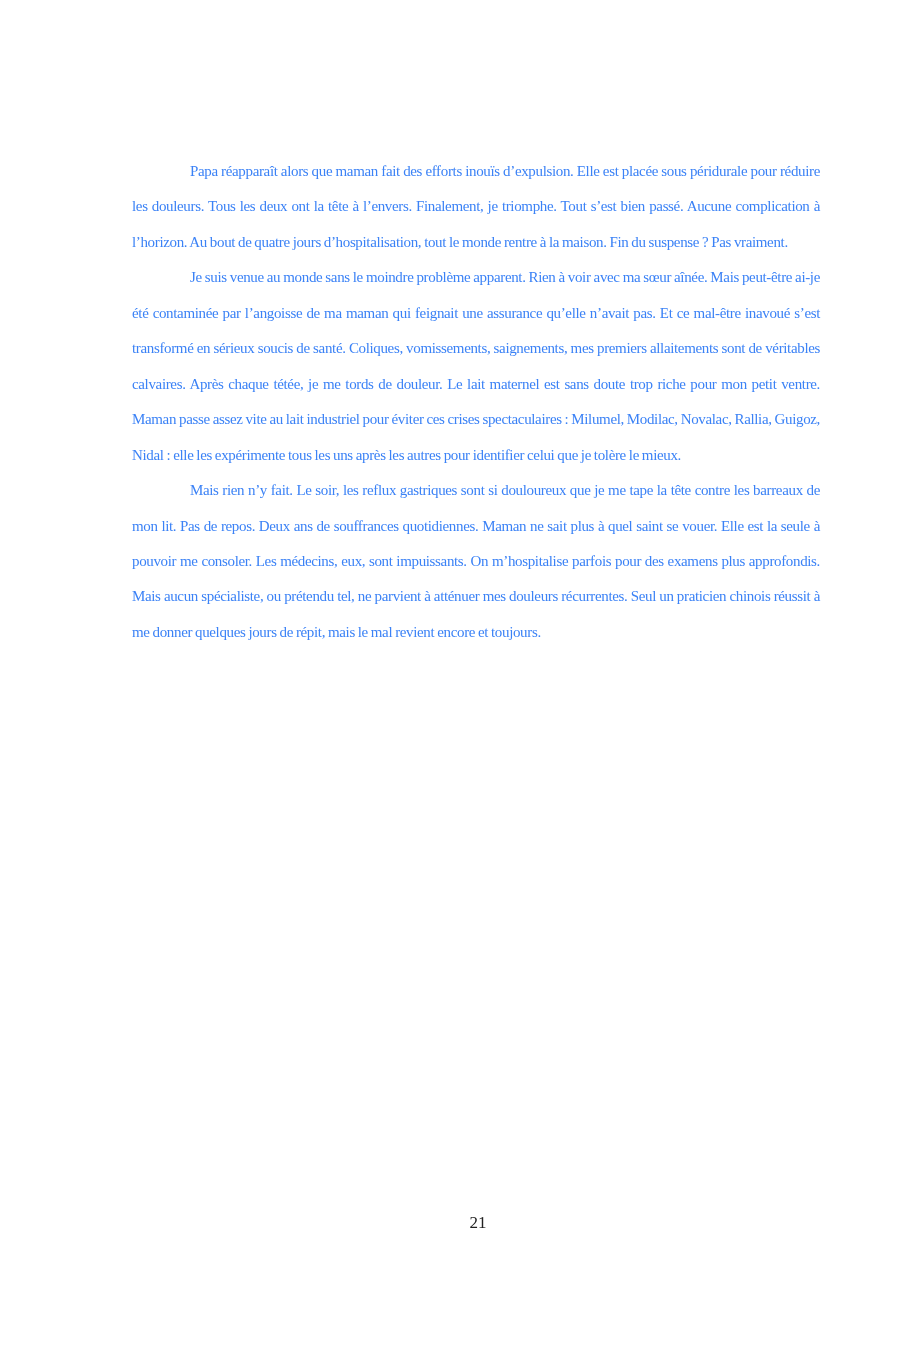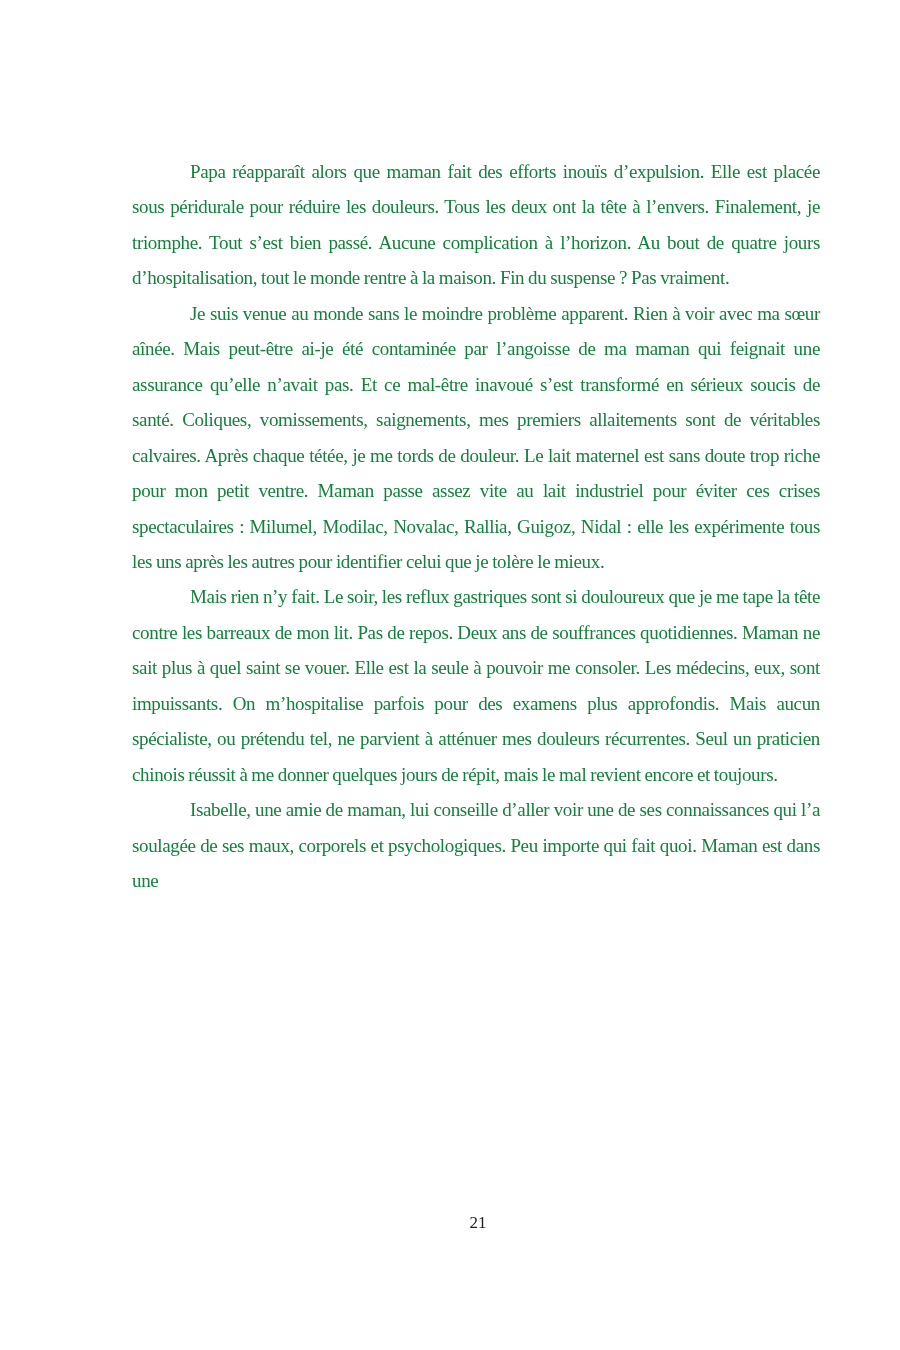--- a/index.html
+++ b/index.html
@@ -19,23 +19,23 @@
       width: 900px;
       height: 1350px;
       background: #ffffff;
     }
     .text-block {
       position: absolute;
       left: 132px;
       top: 154px;
       width: 688px;
       font-family: "Liberation Serif", "DejaVu Serif", serif;
-      font-size: 19px;
+      font-size: 15px;
       line-height: 35.45px;
-      color: #15803d;
+      color: #3b82f6;
       text-align: justify;
       letter-spacing: -0.35px;
       word-spacing: -0.5px;
     }
     .para {
       margin: 0;
       padding: 0;
       text-indent: 58px;
       text-align: justify;
       hyphens: none;
@@ -53,21 +53,20 @@
     }
   </style>
 </head>
 <body>
 
 <div class="page">
   <div class="text-block">
     <p class="para">Papa réapparaît alors que maman fait des efforts inouïs d’expulsion. Elle est placée sous péridurale pour réduire les douleurs. Tous les deux ont la tête à l’envers. Finalement, je triomphe. Tout s’est bien passé. Aucune complication à l’horizon. Au bout de quatre jours d’hospitalisation, tout le monde rentre à la maison. Fin du suspense ? Pas vraiment.</p>
     <p class="para">Je suis venue au monde sans le moindre problème apparent. Rien à voir avec ma sœur aînée. Mais peut-être ai-je été contaminée par l’angoisse de ma maman qui feignait une assurance qu’elle n’avait pas. Et ce mal-être inavoué s’est transformé en sérieux soucis de santé. Coliques, vomissements, saignements, mes premiers allaitements sont de véritables calvaires. Après chaque tétée, je me tords de douleur. Le lait maternel est sans doute trop riche pour mon petit ventre. Maman passe assez vite au lait industriel pour éviter ces crises spectaculaires : Milumel, Modilac, Novalac, Rallia, Guigoz, Nidal : elle les expérimente tous les uns après les autres pour identifier celui que je tolère le mieux.</p>
     <p class="para">Mais rien n’y fait. Le soir, les reflux gastriques sont si douloureux que je me tape la tête contre les barreaux de mon lit. Pas de repos. Deux ans de souffrances quotidiennes. Maman ne sait plus à quel saint se vouer. Elle est la seule à pouvoir me consoler. Les médecins, eux, sont impuissants. On m’hospitalise parfois pour des examens plus approfondis. Mais aucun spécialiste, ou prétendu tel, ne parvient à atténuer mes douleurs récurrentes. Seul un praticien chinois réussit à me donner quelques jours de répit, mais le mal revient encore et toujours.</p>
-    <p class="para last-para">Isabelle, une amie de maman, lui conseille d’aller voir une de ses connaissances qui l’a soulagée de ses maux, corporels et psychologiques. Peu importe qui fait quoi. Maman est dans une</p>
   </div>
   <div class="page-number">21</div>
 </div>
 
 <style>
   
   .last-para { text-align-last: justify; }
 </style>
 
 </body></html>

